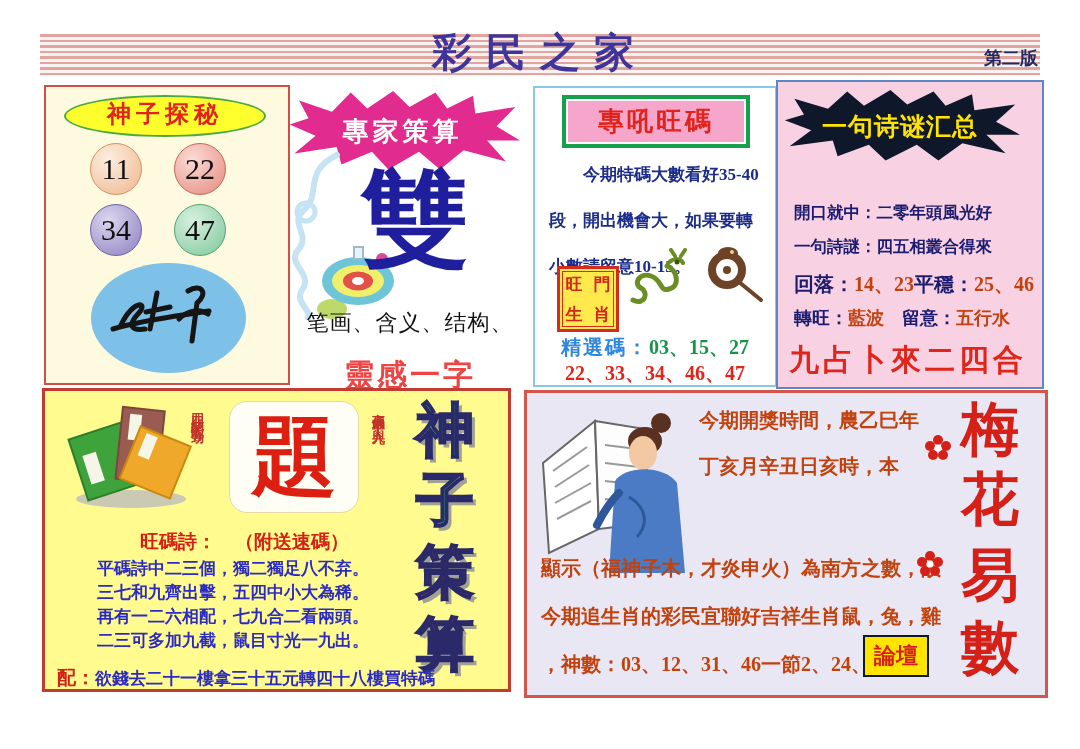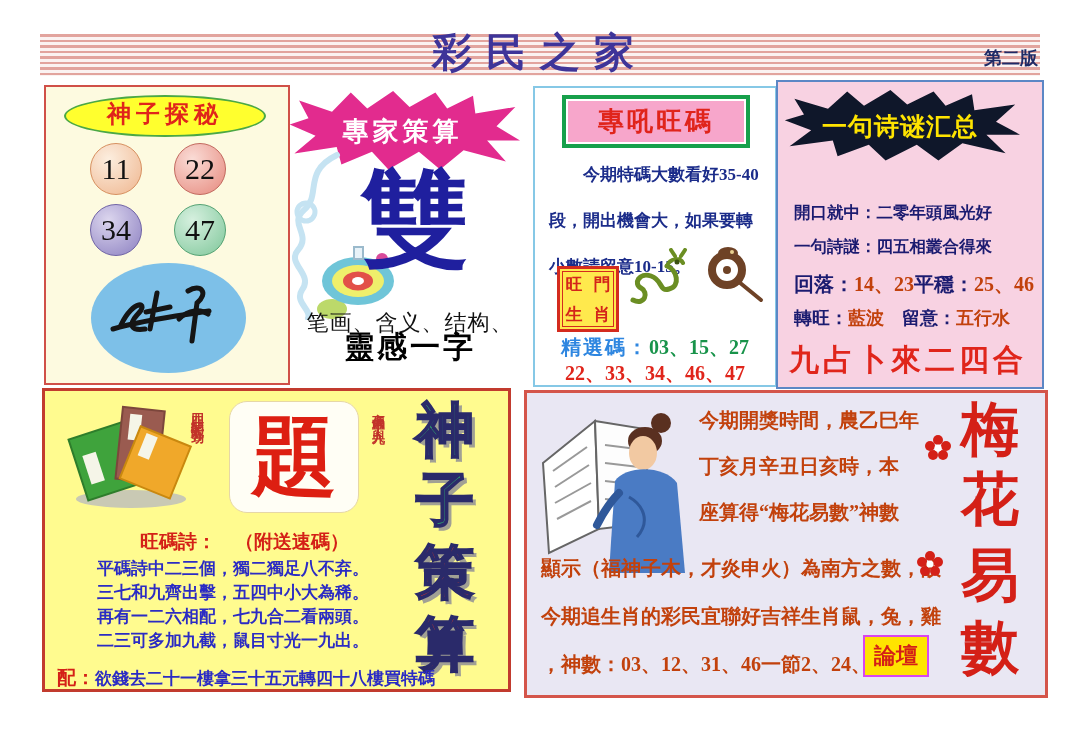--- a/index.html
+++ b/index.html
@@ -35,22 +35,22 @@
   .burst{display:flex;align-items:center;justify-content:center;
     clip-path:polygon(2% 42%,10% 34%,6% 12%,20% 26%,28% 2%,35% 22%,46% 0%,53% 20%,64% 2%,69% 22%,80% 6%,81% 28%,98% 20%,90% 44%,100% 62%,86% 62%,94% 88%,76% 74%,66% 98%,57% 76%,44% 98%,37% 76%,24% 92%,22% 70%,4% 78%,13% 56%);text-align:right;}
   .burst-magenta{left:285px;top:91px;width:235px;height:80px;background:#E22B8E;}
   .burst-magenta .t{color:#fff;font-weight:bold;font-size:26px;letter-spacing:4px;
     font-family:"Liberation Serif",serif;}
   .big-shuang{left:350px;top:160px;width:130px;text-align:center;
     font-family:"Liberation Serif",serif;font-weight:bold;font-size:108px;line-height:120px;
     color:#1F1F9E;}
   .mid-line1{left:292px;top:308px;width:236px;text-align:center;font-size:22px;color:#111;
     font-family:"Liberation Serif",serif;letter-spacing:1px;}
-  .mid-line2{left:292px;top:327px;width:236px;text-align:center;font-weight:bold;
-    font-size:30px;color:#000000;font-family:"Liberation Serif",serif;letter-spacing:3px;}
+  .mid-line2{left:292px;top:355px;width:236px;text-align:center;font-weight:bold;
+    font-size:30px;color:#ef4444;font-family:"Liberation Serif",serif;letter-spacing:3px;}
 
   
   .box-wangma{left:533px;top:86px;width:240px;height:297px;background:#fff;
     border:2px solid #86C8E6;}
   .wangma-header{left:27px;top:7px;width:180px;height:45px;background:#F7A6CB;
     border:4px solid #17A04B;box-shadow:inset 0 0 0 2px #fff;
     display:flex;align-items:center;justify-content:center;
     font-family:"Liberation Serif",serif;font-weight:bold;font-size:26px;color:#E0241B;
     letter-spacing:3px;}
   .wangma-body{left:14px;top:64px;width:212px;font-family:"Liberation Serif",serif;
@@ -104,21 +104,21 @@
   .pei-line .blu{color:#2B2BC4;}
 
   
   .box-meihua{left:524px;top:390px;width:518px;height:302px;background:#E9E7F3;
     border:3px solid #D4554A;}
   .mh-line{font-family:"Liberation Serif",serif;font-weight:bold;font-size:20px;color:#c2410c;
     white-space:nowrap;}
   .mh-vchar{left:428px;width:70px;text-align:center;font-family:"Liberation Serif",serif;
     font-weight:bold;font-size:58px;line-height:62px;color:#D42017;}
   .forum-btn{left:336px;top:242px;width:62px;height:38px;background:#FFE400;
-    border:2px solid #d946ef;display:flex;align-items:center;justify-content:center;
+    border:2px solid #0f172a;display:flex;align-items:center;justify-content:center;
     font-family:"Liberation Serif",serif;font-weight:bold;font-size:22px;color:#D42017;}
 </style>
 </head>
 <body>
 
 <div id="page">
 
   <div class="abs stripes"></div>
   <div class="abs main-title">彩民之家</div>
   <div class="abs edition">第二版</div>
@@ -245,21 +245,20 @@
       </g>
       <circle cx="128" cy="22" r="10" fill="#5A3020"></circle>
       <ellipse cx="112" cy="40" rx="17" ry="14" fill="#5A3020"></ellipse>
       <ellipse cx="110" cy="52" rx="14" ry="17" fill="#F2C9A2"></ellipse>
       <path d="M82,80 C92,64 132,64 144,82 L152,172 L76,172 Z" fill="#4A7BC4"></path>
       <path d="M96,96 C110,104 118,120 104,136" stroke="#2F589A" stroke-width="3" fill="none"></path>
       <path d="M86,92 C74,104 68,116 64,124" stroke="#2F589A" stroke-width="8" fill="none" stroke-linecap="round"></path>
     </svg>
     <div class="abs mh-line" style="left:172px;top:14px;">今期開獎時間，農乙巳年</div>
     <div class="abs mh-line" style="left:172px;top:60px;">丁亥月辛丑日亥時，本</div>
-    <div class="abs mh-line" style="left:172px;top:106px;">座算得“梅花易數”神數</div>
     <div class="abs mh-line" style="left:14px;top:162px;">顯示（福神子木，才炎申火）為南方之數，故</div>
     <div class="abs mh-line" style="left:14px;top:210px;">今期追生肖的彩民宜聯好吉祥生肖鼠，兔，雞</div>
     <div class="abs mh-line" style="left:14px;top:258px;">，神數：03、12、31、46一節2、24、47</div>
     <div class="abs forum-btn">論壇</div>
     <svg class="abs" style="left:398px;top:42px;" width="26" height="26" viewBox="0 0 26 26">
       <g fill="#D42017">
           <circle cx="13" cy="5" r="5"></circle>
           <circle cx="21" cy="11" r="5"></circle>
           <circle cx="18" cy="20" r="5"></circle>
           <circle cx="8" cy="20" r="5"></circle>

